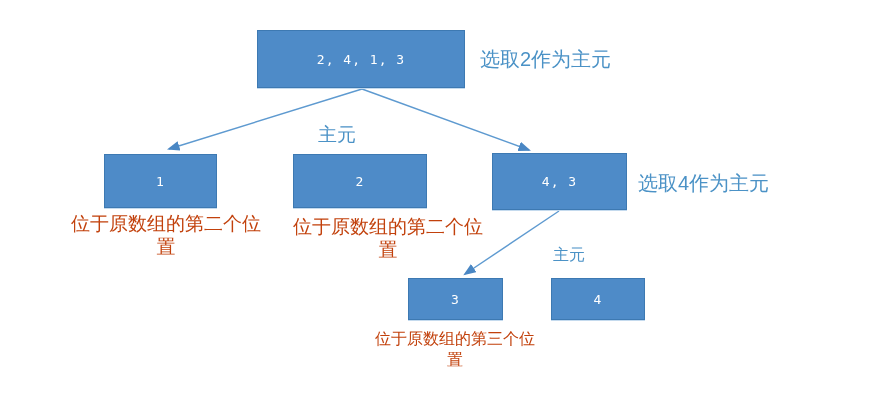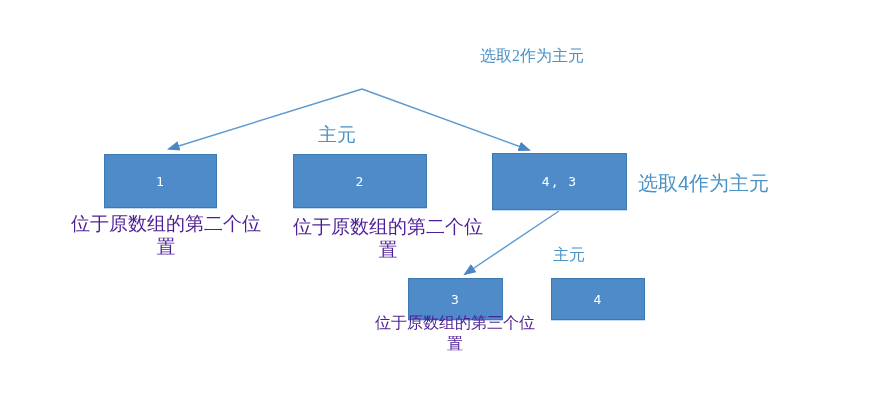--- a/index.html
+++ b/index.html
@@ -39,52 +39,55 @@
   .node-1     { left: 104px; top: 154px; width: 113px; height: 54px; }
   .node-2     { left: 293px; top: 154px; width: 134px; height: 54px; }
   .node-43    { left: 492px; top: 153px; width: 135px; height: 57px; }
   .node-3     { left: 408px; top: 278px; width: 95px;  height: 42px; }
   .node-4     { left: 551px; top: 278px; width: 94px;  height: 42px; }
   .lbl {
     position: absolute;
     color: #4B92C6;
     white-space: nowrap;
   }
-  .lbl-pick2  { left: 480px; top: 46px;  font-size: 16px; font-family: Liberation Serif, serif; }
+  .lbl-pick2  { left: 480px; top: 46px;  font-size: 20px; }
   .lbl-pick4  { left: 638px; top: 170px; font-size: 20px; text-align: center; }
   .lbl-pivot-mid    { left: 318px; top: 122px; font-size: 19px; }
   .lbl-pivot-bottom { left: 553px; top: 245px; font-size: 16px; }
   .caption {
     position: absolute;
-    color: #4c1d95;
+    color: #c2410c;
     text-align: center;
     white-space: normal;
     word-break: break-all;
   }
   .cap-left { left: 62px;  top: 212px; width: 208px; font-size: 19px; line-height: 23px; }
   .cap-mid  { left: 286px; top: 215px; width: 204px; font-size: 19px; line-height: 23px; }
-  .cap-3    { left: 369px; top: 312px; width: 172px; font-size: 16px; line-height: 21px; }
+  .cap-3    { left: 369px; top: 328px; width: 172px; font-size: 16px; line-height: 21px; }
   .cap-4    { left: 549px; top: 336px; width: 188px; font-size: 18px; line-height: 22px; }
 </style>
 </head>
 <body>
 
 <div class="canvas">
 
   <svg class="arrows" viewBox="0 0 880 412" xmlns="http://www.w3.org/2000/svg">
     <defs>
       <marker id="ah" markerWidth="9" markerHeight="8" refX="7.5" refY="3.5" orient="auto" markerUnits="strokeWidth">
         <path d="M0,0 L9,3.5 L0,7 Z" fill="#4A87C4"></path>
       </marker>
     </defs>
     <line x1="362" y1="89" x2="169" y2="149" stroke="#5E9AD0" stroke-width="1.4" marker-end="url(#ah)"></line>
     <line x1="362" y1="89" x2="529" y2="150" stroke="#5E9AD0" stroke-width="1.4" marker-end="url(#ah)"></line>
     <line x1="559" y1="211" x2="465" y2="274" stroke="#5E9AD0" stroke-width="1.4" marker-end="url(#ah)"></line>
   </svg>
 
+  <div class="node node-root">
+    <span>2, 4, 1, 3</span>
+  </div>
 
   <div class="node node-1">
     <span>1</span>
   </div>
 
   <div class="node node-2">
     <span>2</span>
   </div>
 
   <div class="node node-43">

